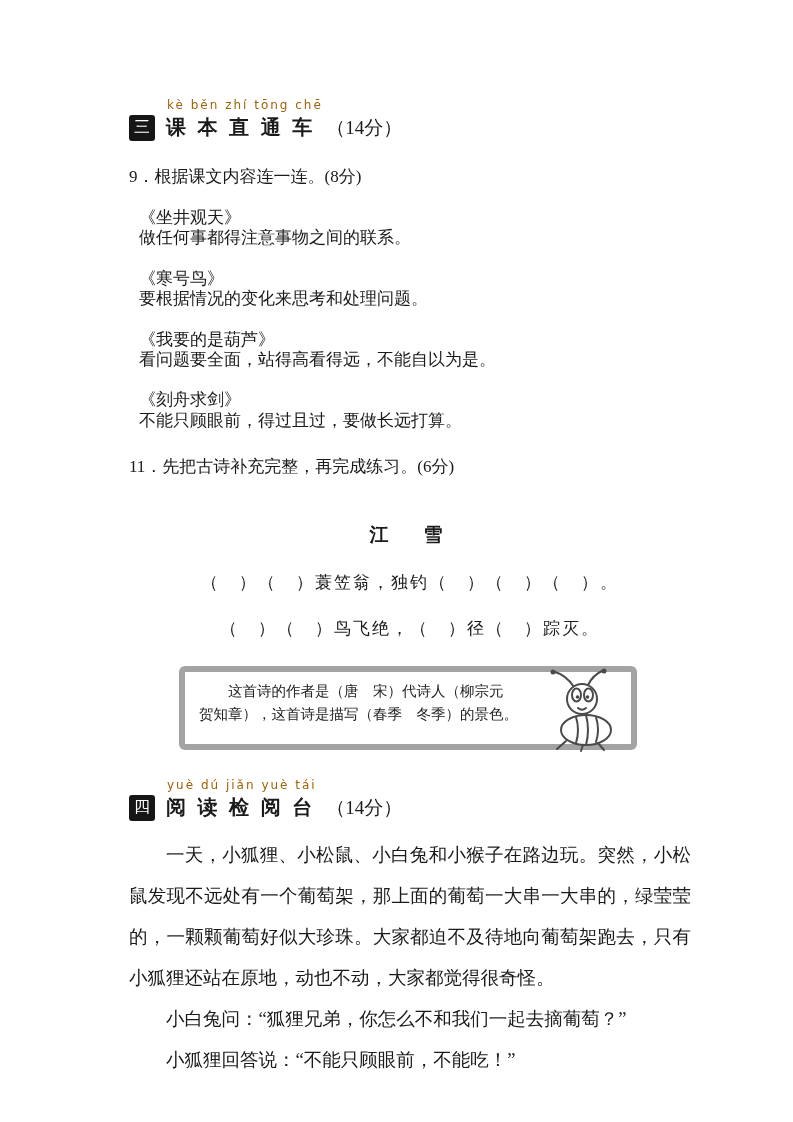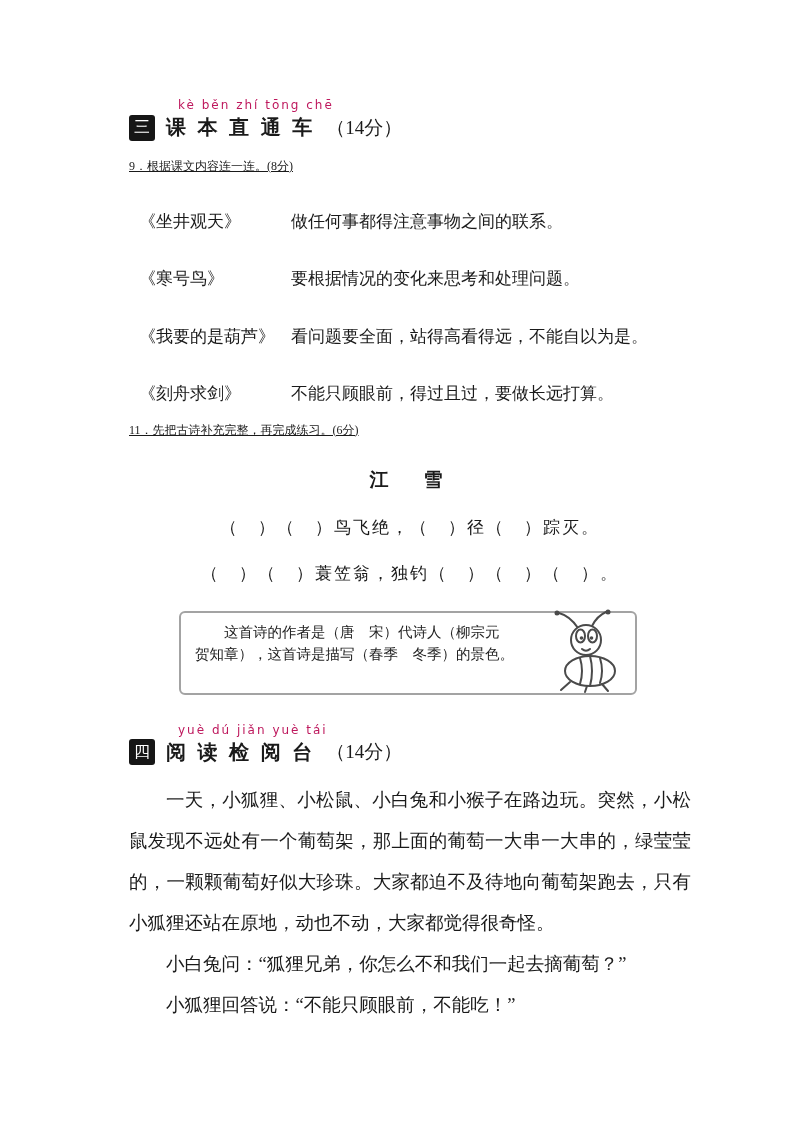--- a/index.html
+++ b/index.html
@@ -10,48 +10,48 @@
     background:#ffffff;
     color:#1a1a1a;
     font-family:"Liberation Serif", serif;
     overflow:hidden;
   }
   .content {
     position:absolute; left:129px; top:98px; width:562px;
   }
   .sec-pinyin {
     font-family:"DejaVu Sans", sans-serif;
-    font-size:12px; color:#be185d;
-    margin-left:49px; letter-spacing:2px;
+    font-size:12px; color:#a16207;
+    margin-left:38px; letter-spacing:2px;
   }
   .header-row { display:flex; align-items:center; gap:11px; margin-top:2px; }
   .num-box {
     width:26px; height:26px; background:#161616; color:#ffffff;
     display:flex; align-items:center; justify-content:center;
     font-size:16px; border-radius:3px;
     font-family:"Liberation Sans", sans-serif;
     flex-shrink:0;
   }
   .sec-title {
     font-family:"Liberation Sans", sans-serif;
     font-size:20px; font-weight:bold; letter-spacing:3px;text-align:right;
   }
   .sec-points { font-size:19px; }
-  .q-label { font-size:12px; margin-top:17px;text-decoration:underline; }
+  .q-label { font-size:17px; margin-top:24px; }
   .match { margin-left:10px; margin-top:4px; }
-  .match-row { display:flex; margin-top:37px; font-size:17px; line-height:1.2; }
+  .match-row { display:flex; margin-top:20px; font-size:17px; line-height:1.2;flex-direction:column; }
   .match-left { width:152px; flex-shrink:0; }
   .match-right { }
-  .poem-title { text-align:center; font-size:19px; font-weight:bold; letter-spacing:8px; margin-top:28px; }
+  .poem-title { text-align:center; font-size:19px; font-weight:bold; letter-spacing:8px; margin-top:44px; }
   .poem-line { text-align:center; font-size:17px; letter-spacing:2px; margin-top:23px; }
   .note-box {
     position:relative;
     margin-top:26px; margin-left:50px;
     width:458px; min-height:84px;
-    border:2px solid #a3a3a3; border-radius:6px;
+    border:6px solid #a3a3a3; border-radius:6px;
     padding:8px 14px 8px 14px;
   }
   .note-text { width:352px; font-size:14.5px; line-height:1.58; color:#222222; }
   .note-line.indent { text-indent:2em; }
   .cricket { position:absolute; right:3px; top:-5px; }
   .sec4-wrap { margin-top:28px; }
   .passage { margin-top:14px; font-size:18.5px; line-height:2.22; text-align:justify; }
   .passage p { text-indent:2em; }
 </style>
 </head>
@@ -84,22 +84,22 @@
       </div>
       <div class="match-row">
         <span class="match-left">《刻舟求剑》</span>
         <span class="match-right">不能只顾眼前，得过且过，要做长远打算。</span>
       </div>
     </div>
 
     <div class="q-label">11．先把古诗补充完整，再完成练习。(6分)</div>
 
     <div class="poem-title">江　雪</div>
+    <div class="poem-line">（　）（　）蓑笠翁，独钓（　）（　）（　）。</div>
     <div class="poem-line">（　）（　）鸟飞绝，（　）径（　）踪灭。</div>
-    <div class="poem-line">（　）（　）蓑笠翁，独钓（　）（　）（　）。</div>
 
     <div class="note-box">
       <div class="note-text">
         <div class="note-line indent">这首诗的作者是（唐　宋）代诗人（柳宗元</div>
         <div class="note-line">贺知章），这首诗是描写（春季　冬季）的景色。</div>
       </div>
       <svg class="cricket" width="90" height="86" viewBox="0 0 90 86">
         <g fill="none" stroke="#4a4a4a" stroke-width="2" stroke-linecap="round">
           <path d="M36 20 Q28 8 17 5"></path>
           <path d="M50 18 Q55 8 64 4"></path>

